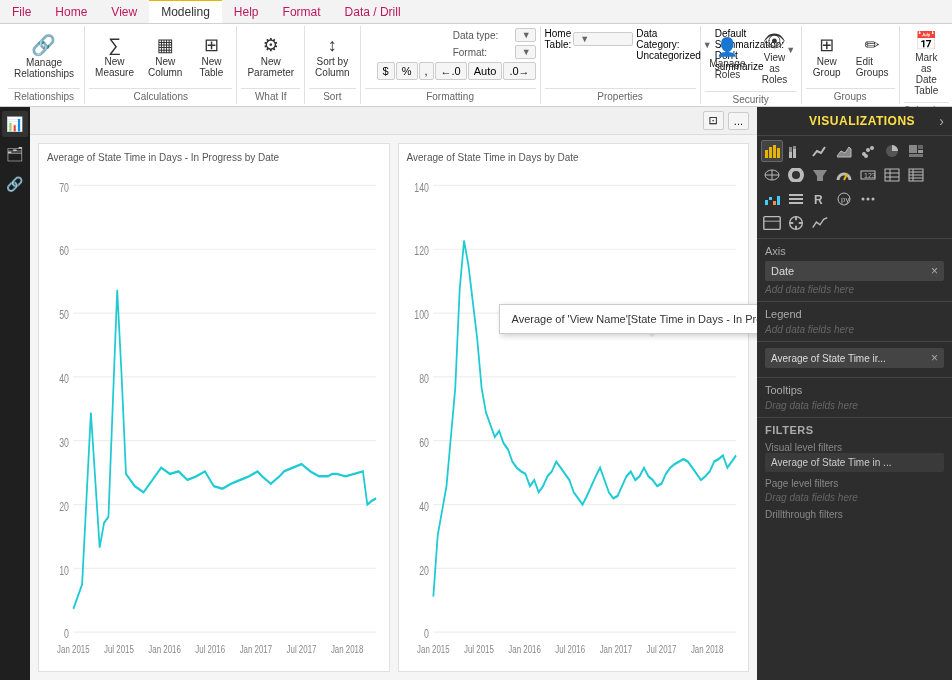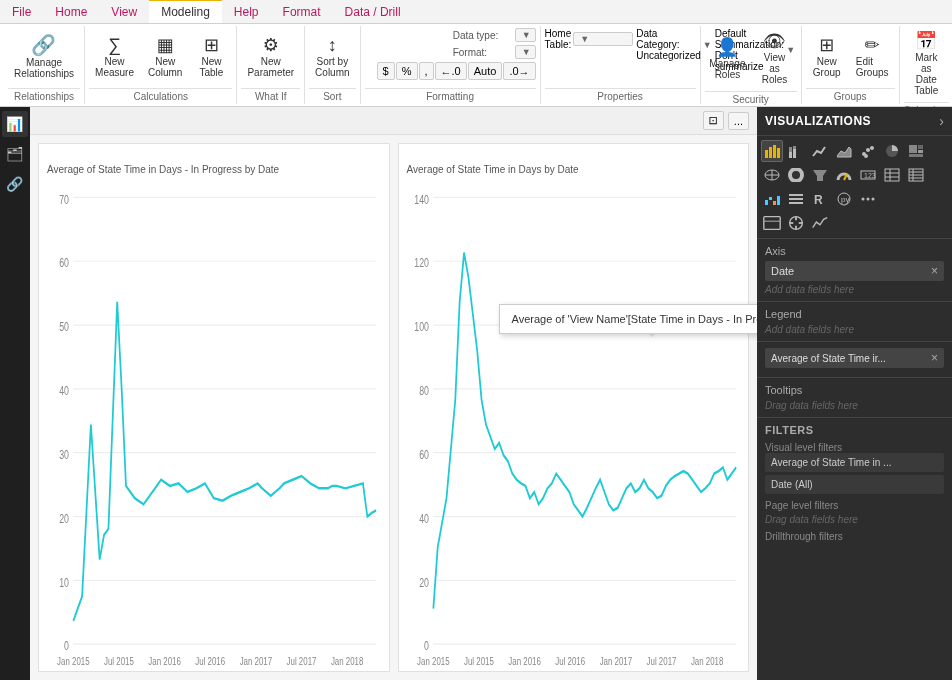--- a/index.html
+++ b/index.html
@@ -24,27 +24,27 @@
     .sidebar-icon { width: 26px; height: 26px; display: flex; align-items: center; justify-content: center; color: #ccc; font-size: 14px; cursor: pointer; border-radius: 2px; }
     .sidebar-icon.active { color: #fff; background: #333; }
 
     
     .main-canvas { flex: 1; background: #f5f5f5; position: relative; overflow: hidden; }
     .canvas-toolbar { display: flex; align-items: center; justify-content: flex-end; padding: 4px 8px; background: #f0f0f0; border-bottom: 1px solid #ddd; gap: 4px; }
     .canvas-area { display: flex; height: calc(100% - 30px); padding: 8px; gap: 8px; }
 
     
     .chart-container { background: #fff; border: 1px solid #e0e0e0; flex: 1; position: relative; padding: 8px; }
-    .chart-title { font-size: 10px; color: #555; margin-bottom: 4px; margin-top: 12px; }
+    .chart-title { font-size: 10px; color: #555; margin-bottom: 4px; }
     .chart-area { width: 100%; height: calc(100% - 20px); position: relative; }
 
     
     .vis-panel { width: 195px; background: #2d2d2d; color: #ccc; display: flex; flex-direction: column; overflow-y: auto; }
     .vis-panel-header { display: flex; align-items: center; justify-content: space-between; padding: 6px 8px; background: #2d2d2d; border-bottom: 1px solid #444; }
-    .vis-panel-title { font-size: 12px; font-weight: bold; color: #ffffff; letter-spacing: 0.5px; }
+    .vis-panel-title { font-size: 12px; font-weight: bold; color: #fde047; letter-spacing: 0.5px; margin-left: 44px; }
     .vis-panel-expand { color: #aaa; cursor: pointer; font-size: 14px; }
     .vis-icon { width: 22px; height: 22px; display: flex; align-items: center; justify-content: center; cursor: pointer; border: 1px solid transparent; border-radius: 2px; font-size: 11px; color: #bbb; }
     .vis-icon.selected { background: #444; border-color: #666; }
 
     .vis-section { padding: 6px 8px; border-bottom: 1px solid #444; }
     .vis-section-title { font-size: 11px; color: #aaa; margin-bottom: 4px; }
     .vis-field-badge { display: flex; align-items: center; justify-content: space-between; background: #444; border-radius: 2px; padding: 3px 6px; margin-bottom: 3px; font-size: 11px; color: #ddd; }
     .vis-field-badge .remove-btn { cursor: pointer; color: #aaa; font-size: 12px; }
     .vis-placeholder { font-size: 10px; color: #666; font-style: italic; }
 
@@ -514,22 +514,18 @@
       <div class="vis-section-title">Tooltips</div>
       <div class="vis-placeholder">Drag data fields here</div>
     </div>
 
     <div class="filters-section">
       <div class="filters-title">FILTERS</div>
       <div class="filter-sub">Visual level filters</div>
       <div class="filter-item">
         <span>Average of State Time in ...</span>
       </div>
-      <div class="filter-item">
-        <span>Date</span>
-        <span> <span>(All)</span></span>
-      </div>
       <div class="filter-section-label">Page level filters</div>
       <div class="vis-placeholder">Drag data fields here</div>
       <div class="filter-section-label">Drillthrough filters</div>
     </div>
   </div>
 </div>
 
 </body></html>

